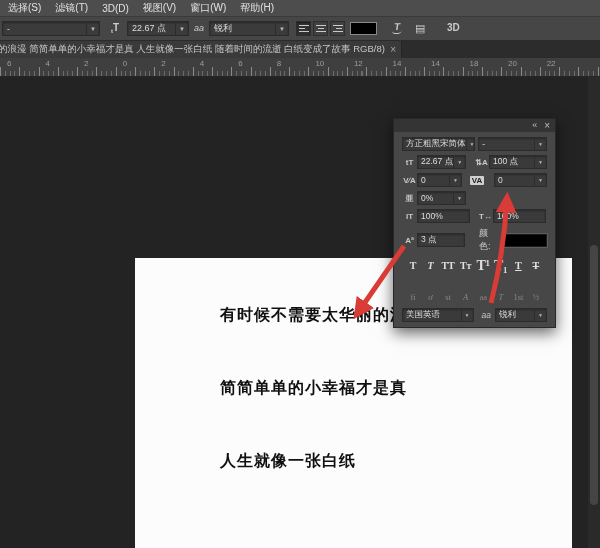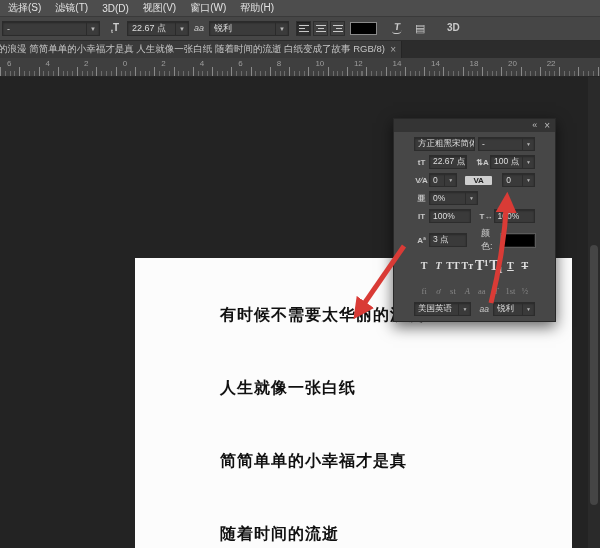--- a/index.html
+++ b/index.html
@@ -77,43 +77,43 @@
   .cp-header{height:13px;background:#343434;display:flex;justify-content:flex-end;align-items:center;
     gap:7px;padding:0 5px}
   .cp-collapse{color:#bdbdbd;font-size:9px;line-height:9px}
   .cp-close{color:#bdbdbd;font-size:10px;line-height:10px}
   .cp-tabs{height:20px;background:#393939;display:flex;align-items:flex-end;padding-left:4px;position:relative;
     border-bottom:1px solid #2d2d2d}
   .cp-tab{font-size:10px;padding:3px 9px 3px;border-radius:2px 2px 0 0}
   .cp-tab.active{background:#474747;color:#e6e6e6;border:1px solid #2d2d2d;border-bottom:1px solid #474747;margin-bottom:-1px}
   .cp-tab.inactive{color:#989898}
   .cp-menu-icon{position:absolute;right:6px;top:4px;color:#b3b3b3;font-size:10px}
-  .cp-body{padding:4px 20px 5px}
+  .cp-body{padding:4px 8px 5px}
   .cp-row{display:flex;align-items:center;margin-top:4px}
   .cp-row:first-child{margin-top:1px}
   .pfld{display:flex;align-items:center;height:14px;background:#3a3a3a;border:1px solid #2c2c2c;
     box-shadow:inset 0 1px 2px rgba(0,0,0,.3);box-sizing:border-box;font-size:8.5px;color:#dedede;
     padding-left:3px;white-space:nowrap;overflow:hidden}
   .pfld .chev{margin-left:auto;width:11px;align-self:stretch;border-left:1px solid #2c2c2c;
     display:flex;align-items:center;justify-content:center;color:#b5b5b5;font-size:5px;flex:none}
   .cp-icon{width:15px;flex:none;font-size:8px;color:#c8c8c8;text-align:center;font-weight:bold;letter-spacing:0}
-  .cp-icon.hilite{background:#cfcfcf;color:#222;border-radius:1px;margin-right:10px;width:27px}
+  .cp-icon.hilite{background:#cfcfcf;color:#222;border-radius:1px;margin-right:10px;width:14px}
   .w48{width:49px}.w58{width:58px}.w78{width:78px}.w72{width:73px}.w52{width:53px}
   .ml8{margin-left:8px}.ml3{margin-left:3px}
   .cp-color-label{font-size:9px;color:#cfcfcf;margin-left:14px}
   .cp-swatch{width:44px;height:13px;background:#000;border:1px solid #1a1a1a;outline:1px solid #5c5c5c;
     margin-left:5px;box-sizing:border-box}
   .style-row{display:flex;justify-content:space-between;padding:0 3px;margin-top:6px}
   .style-btn{width:16px;height:14px;text-align:center;line-height:14px;font-size:10px;font-weight:bold;
     color:#e0e0e0;font-family:"Liberation Serif",serif}
   .style-btn:nth-child(2){font-style:italic}
   .style-btn:nth-child(5),.style-btn:nth-child(6){font-size:14px}
   .style-btn:nth-child(7){text-decoration:underline}
   .style-btn:nth-child(8){text-decoration:line-through}
-  .otf-row{display:flex;justify-content:space-between;padding:0 3px;margin-top:12px}
+  .otf-row{display:flex;justify-content:space-between;padding:0 3px;margin-top:18px}
   .otf-btn{width:16px;height:13px;text-align:center;line-height:13px;font-size:8.5px;color:#878787;
     font-family:"Liberation Serif",serif}
   .otf-btn:nth-child(2),.otf-btn:nth-child(4),.otf-btn:nth-child(6){font-style:italic}
   .cp-aa-icon{font-size:8.5px;color:#c8c8c8;font-style:italic;margin:0 4px 0 8px}
   
   .arrows{position:absolute;left:0;top:0;z-index:9;pointer-events:none}
 </style>
 </head>
 <body>
 
@@ -186,23 +186,22 @@
       <span class="ruler-num">14</span>
       <span class="ruler-num">14</span>
       <span class="ruler-num">18</span>
       <span class="ruler-num">20</span>
       <span class="ruler-num">22</span>
     </div>
 </div>
 
 <div class="canvas">
     <div class="canvas-line">有时候不需要太华丽的浪漫</div>
+    <div class="canvas-line">简简单单的小幸福才是真</div>
     <div class="canvas-line">人生就像一张白纸</div>
-    <div class="canvas-line">简简单单的小幸福才是真</div>
-    <div class="canvas-line">随着时间的流逝</div>
   </div>
 
 <div class="scroll-track"></div>
 <div class="scroll-thumb"></div>
 
 <div class="char-panel">
   <div class="cp-header">
     <span class="cp-collapse">«</span>
     <span class="cp-close">×</span>
   </div>

